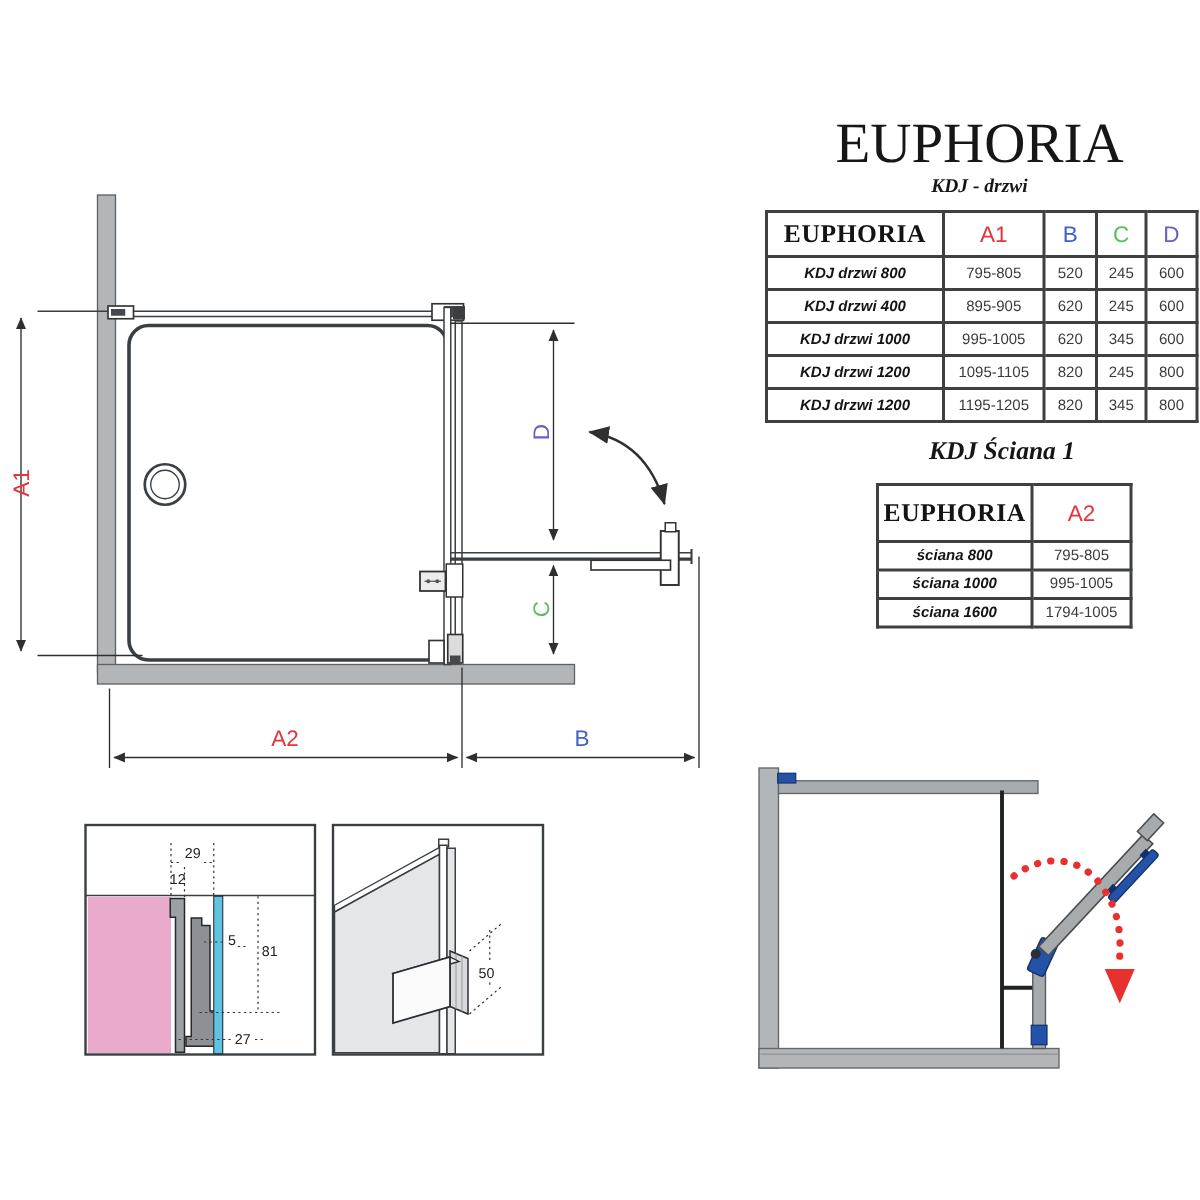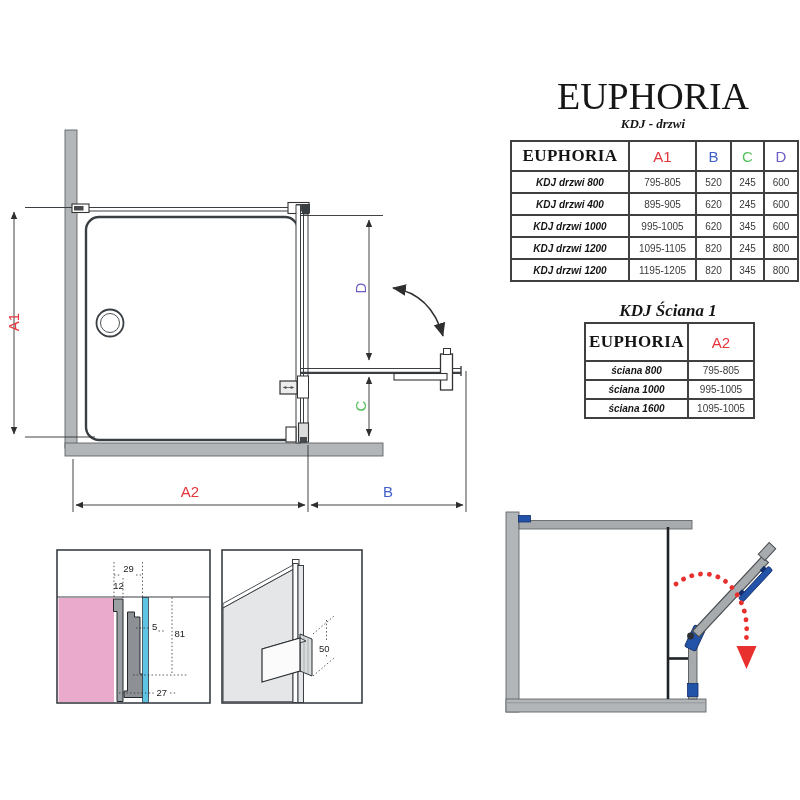--- a/index.html
+++ b/index.html
@@ -5,21 +5,21 @@
   html,body{margin:0;padding:0;background:#fff;}
   .stage{position:relative;width:800px;height:800px;background:#ffffff;overflow:hidden;
          font-family:"Liberation Sans",sans-serif;}
   .layer{position:absolute;left:0;top:0;}
 
   .title{position:absolute;left:505px;top:76px;width:296px;text-align:center;
          font-family:"Liberation Serif",serif;font-size:38px;line-height:40px;color:#161616;}
   .subtitle{position:absolute;left:505px;top:116px;width:296px;text-align:center;
          font-family:"Liberation Serif",serif;font-style:italic;font-weight:700;
          font-size:13px;color:#161616;}
-  .wall-title{position:absolute;left:578px;top:301px;width:180px;text-align:center;
+  .wall-title{position:absolute;left:578px;top:291px;width:180px;text-align:center;
          font-family:"Liberation Serif",serif;font-style:italic;font-weight:700;
          font-size:17px;color:#161616;}
 
   table.spec{position:absolute;border-collapse:collapse;table-layout:fixed;background:#fff;}
   table.spec td{border:2px solid #3f4042;text-align:center;vertical-align:middle;
          padding:0;overflow:hidden;white-space:nowrap;}
   .t-door{left:510px;top:140px;width:287px;}
   .t-door tr.hrow{height:30px;}
   .t-door tr.drow{height:22px;}
   .t-wall{left:584px;top:322px;width:169px;}
@@ -283,18 +283,18 @@
     <tr class="drow">
       <td class="mlabel">ściana 800</td>
       <td class="mval">795-805</td>
     </tr>
     <tr class="drow">
       <td class="mlabel">ściana 1000</td>
       <td class="mval">995-1005</td>
     </tr>
     <tr class="drow">
       <td class="mlabel">ściana 1600</td>
-      <td class="mval">1095-1005</td>
+      <td class="mval">1794-1005</td>
     </tr>
   </tbody>
     </table>
 
 </div>
 
 </body></html>

